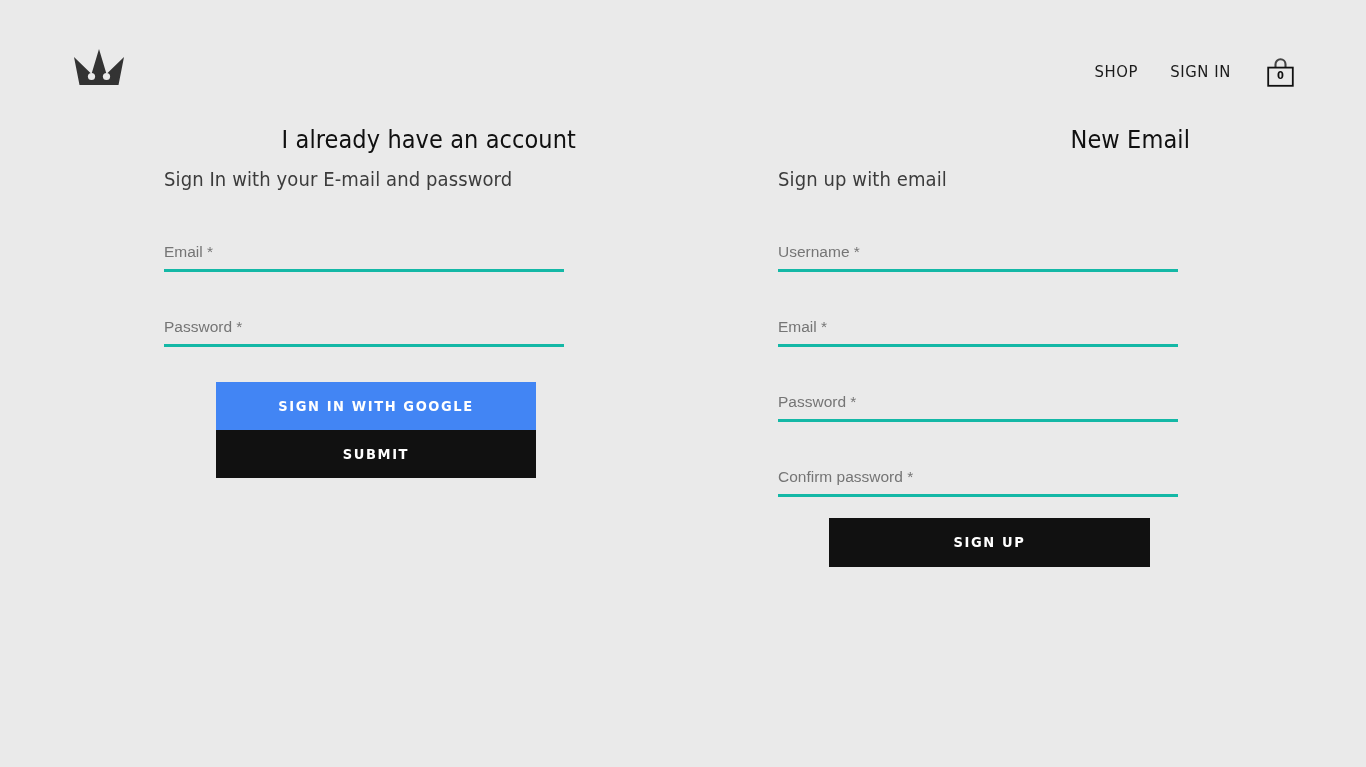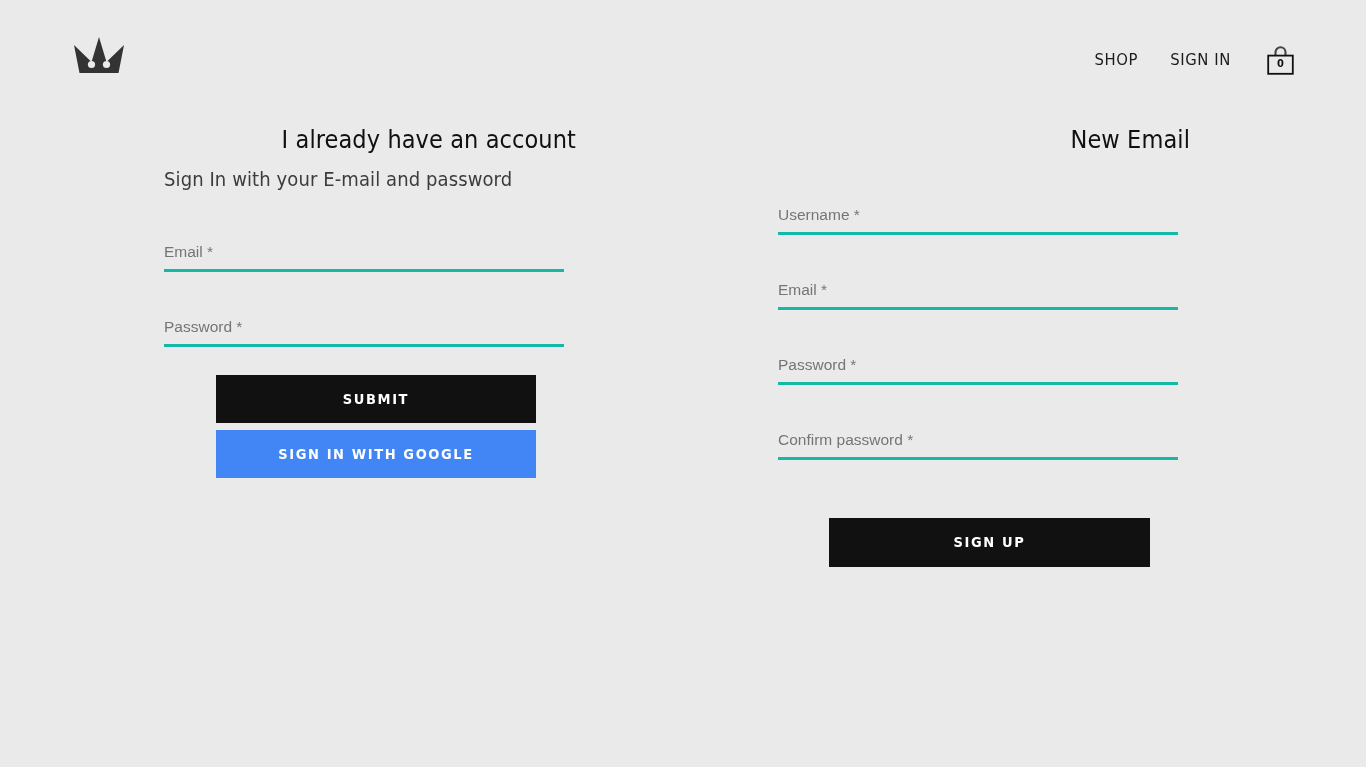--- a/index.html
+++ b/index.html
@@ -11,21 +11,21 @@
     height: 767px;
     background: #eaeaea;
     font-family: "Liberation Sans", sans-serif;
     overflow: hidden;
     position: relative;
   }
 
   
   .header {
     position: absolute;
-    top: 4px;
+    top: 16px;
     left: 0;
     width: 1366px;
     height: 108px;
     box-sizing: border-box;
   }
   .logo {
     position: absolute;
     left: 71px;
     top: 31px;
     width: 56px;
@@ -209,28 +209,29 @@
   <div class="fields">
     <div class="field">
       <input class="field-input" type="email" autocomplete="off" placeholder="Email *" style="">
     </div>
     <div class="field">
       <input class="field-input" type="password" autocomplete="off" placeholder="Password *" style="">
     </div>
   </div>
 
   <div class="signin-buttons">
+    <button class="btn btn-google">SIGN IN WITH GOOGLE</button>
     <button class="btn btn-dark">SUBMIT</button>
-    <button class="btn btn-google">SIGN IN WITH GOOGLE</button>
   </div>
 </div>
 
 <div class="col col-signup">
 
   <h2 class="col-title">New Email</h2>
+  <p class="col-sub">Sign up with email</p>
 
   <div class="fields">
     <div class="field">
       <input class="field-input" type="text" autocomplete="off" placeholder="Username *" style="">
     </div>
     <div class="field">
       <input class="field-input" type="email" autocomplete="off" placeholder="Email *" style="">
     </div>
     <div class="field">
       <input class="field-input" type="password" autocomplete="off" placeholder="Password *" style="">

